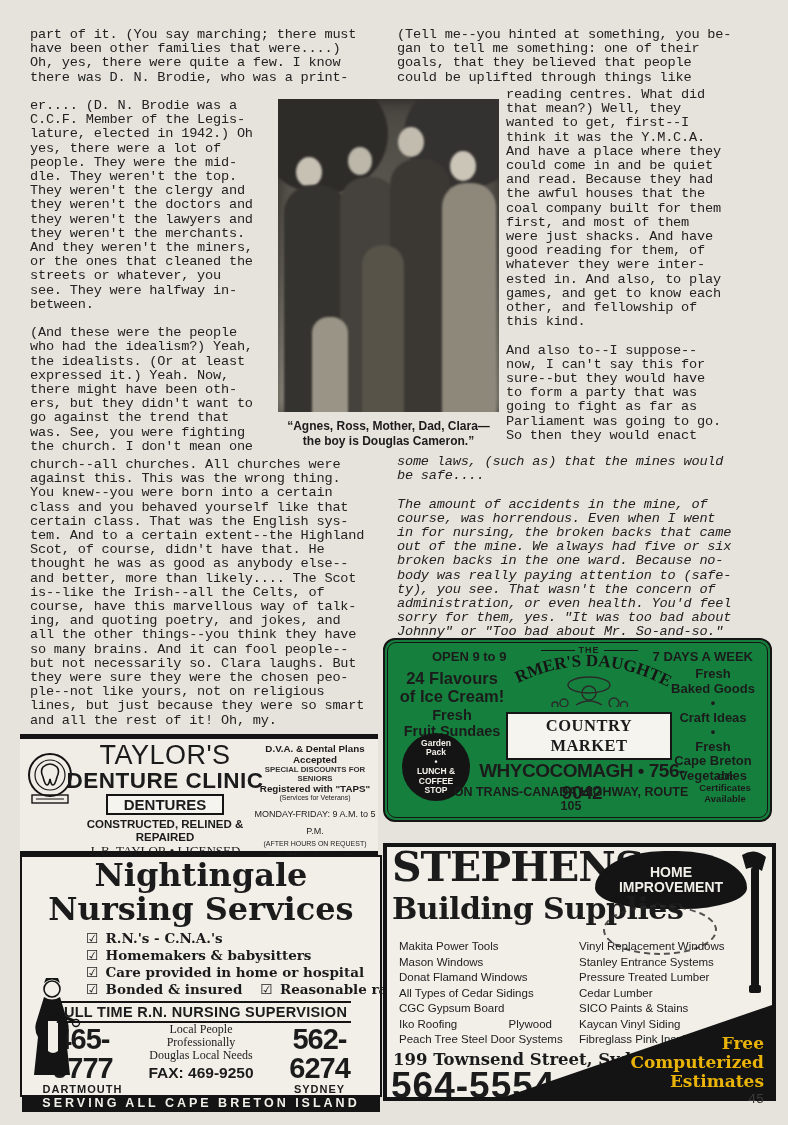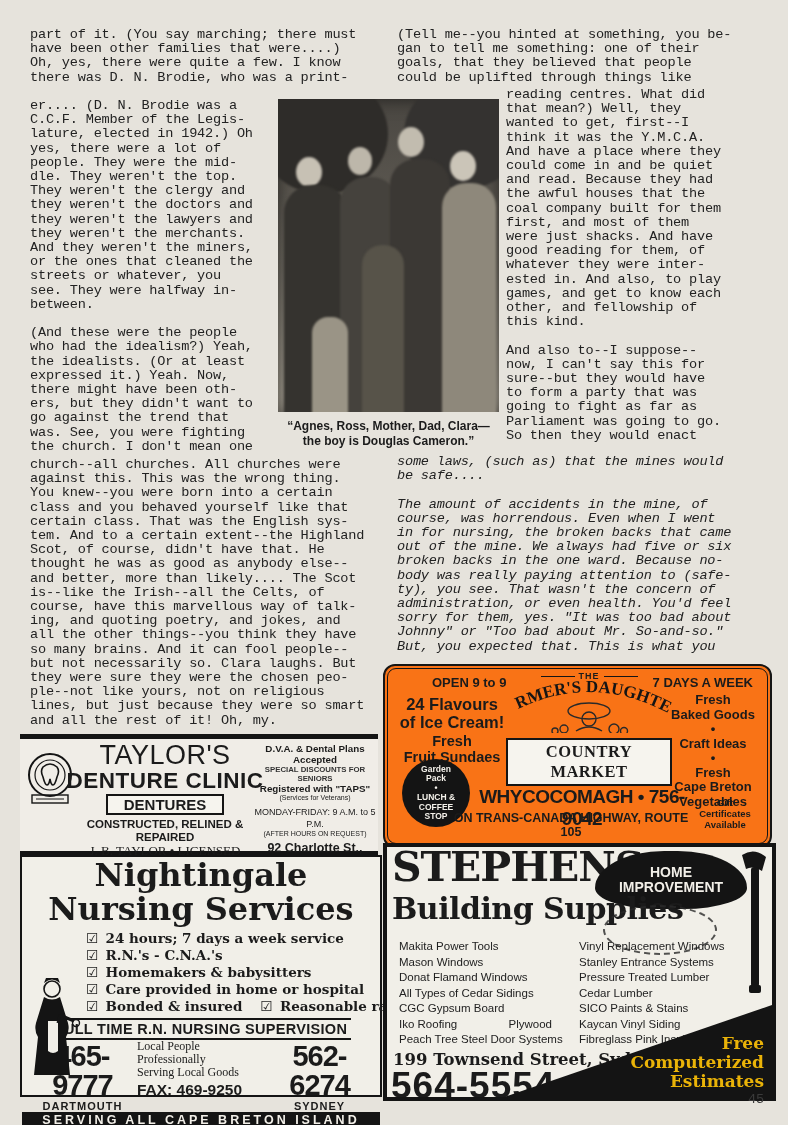--- a/index.html
+++ b/index.html
@@ -9,22 +9,22 @@
   .tw{position:absolute;font-family:"Liberation Mono",monospace;font-size:13.6px;
       line-height:14.2px;white-space:pre;color:#222;letter-spacing:-0.2px;}
   
   .photo{position:absolute;left:278px;top:99px;width:221px;height:313px;
          background:linear-gradient(180deg,#4a4742 0%,#5a564f 30%,#6e6a61 55%,#8a857a 78%,#a39d90 100%);
          box-shadow:inset 0 0 18px rgba(0,0,0,.55);overflow:hidden;}
   .photo .blob{position:absolute;border-radius:50%;filter:blur(1px);}
   .caption{position:absolute;left:274px;top:419px;width:229px;text-align:center;
            font-weight:bold;font-size:12px;line-height:14.5px;white-space:pre;}
   
-  .fd{position:absolute;left:383px;top:664px;width:385px;height:180px;
-      border:2.5px solid #151515;border-radius:12px;background:#f97316;}
+  .fd{position:absolute;left:383px;top:638px;width:385px;height:180px;
+      border:2.5px solid #151515;border-radius:12px;background:#15803d;}
   .fd-in{position:absolute;inset:2px;border:1.5px solid #151515;border-radius:9px;overflow:hidden;}
   .fd-open{position:absolute;left:44px;top:6px;font-weight:bold;font-size:13px;}
   .fd-days{position:absolute;right:14px;top:6px;font-weight:bold;font-size:13px;}
   .fd-promo1{position:absolute;left:8px;top:26px;width:112px;text-align:center;
              font-weight:bold;font-size:16.5px;line-height:18px;white-space:pre;}
   .fd-promo2{position:absolute;left:8px;top:64px;width:112px;text-align:center;
              font-weight:bold;font-size:14.5px;line-height:16px;white-space:pre;}
   .fd-circle{position:absolute;left:14px;top:90px;width:68px;height:68px;border-radius:50%;
              background:#141414;color:#f4f1ea;display:flex;align-items:center;justify-content:center;
              text-align:center;font-weight:bold;font-size:8.5px;line-height:9.5px;white-space:pre;}
@@ -51,41 +51,41 @@
   .ty-name1{font-weight:normal;font-size:27px;line-height:28px;letter-spacing:.5px;}
   .ty-name2{font-weight:bold;font-size:22.5px;line-height:23px;letter-spacing:.5px;}
   .ty-box{display:inline-block;border:2.5px solid #141414;font-weight:bold;font-size:15px;
           padding:0 16px;margin:2px 0 3px 0;background:#f6f4ee;}
   .ty-l1{font-weight:bold;font-size:11.5px;line-height:13px;}
   .ty-l2{font-family:"Liberation Serif",serif;font-weight:normal;font-size:13px;line-height:14px;}
   .ty-right{position:absolute;right:0;top:4px;width:126px;text-align:center;}
   .ty-r-b10{font-weight:bold;font-size:9.8px;line-height:11px;}
   .ty-r-s8{font-size:7.8px;line-height:9px;font-weight:bold;color:#333;}
   .ty-r-s7{font-size:7px;line-height:8.5px;}
-  .ty-r-m9{font-size:9px;line-height:12px;margin-top:3px;}
+  .ty-r-m9{font-size:9px;line-height:17px;margin-top:3px;}
   .ty-addr{font-weight:bold;font-size:12.5px;line-height:14px;margin-top:3px;}
   .ty-phone{font-weight:bold;font-size:16px;line-height:17px;}
   
   .ng{position:absolute;left:20px;top:855px;width:358px;height:238px;border:2px solid #141414;
       background:#f1efe8;display:flex;flex-direction:column;}
   .ng-t1{text-align:center;font-family:"DejaVu Serif",serif;font-weight:bold;
          font-size:32px;line-height:34px;margin-top:1px;}
   .ng-t2{text-align:center;font-family:"DejaVu Serif",serif;font-weight:bold;
          font-size:32px;line-height:34px;}
   .ng-list{margin:4px 0 0 64px;font-family:"DejaVu Serif",serif;font-weight:bold;
            font-size:13.5px;line-height:17px;}
   .ng-row{white-space:nowrap;}
   .ng-check{font-family:"DejaVu Sans",sans-serif;font-size:14px;margin-right:7px;}
   .ng-gap{display:inline-block;width:18px;}
   .ng-sup{align-self:center;font-weight:bold;font-size:14.5px;letter-spacing:.3px;
           border-top:2px solid #141414;border-bottom:2.5px solid #141414;padding:1px 4px;margin-top:3px;}
   .ng-phones{display:flex;align-items:flex-start;justify-content:space-between;padding:2px 6px 0 6px;}
   .ng-bigphone{font-weight:bold;font-size:29px;line-height:29px;letter-spacing:-1px;text-align:center;}
   .ng-city{font-weight:bold;font-size:11px;letter-spacing:1px;text-align:center;line-height:12px;}
-  .ng-mid{text-align:left;margin-top:-2px;}
+  .ng-mid{text-align:center;margin-top:-2px;}
   .ng-tag{font-family:"Liberation Serif",serif;font-size:12px;line-height:13px;}
   .ng-fax{font-weight:bold;font-size:15.5px;margin-top:2px;}
   .ng-banner{margin-top:auto;background:#141414;color:#f2efe8;text-align:center;
              font-weight:bold;font-size:12.5px;letter-spacing:3px;line-height:17px;}
   .ng-nurse{position:absolute;left:4px;top:118px;}
   
   .st{position:absolute;left:383px;top:843px;width:385px;height:250px;border:4px solid #141414;
       background:#f1efe8;overflow:hidden;}
   .st-name{position:absolute;left:5px;top:-4px;font-family:"DejaVu Serif",serif;font-weight:bold;
            font-size:41px;letter-spacing:-1px;}
@@ -307,44 +307,41 @@
       <div class="ty-addr">92 Charlotte St., Sydney</div>
       <div class="ty-phone">564-9111</div>
     </div>
   </div>
 
   <div class="ng">
     <div class="ng-t1">Nightingale</div>
     <div class="ng-t2">Nursing Services</div>
     <div class="ng-list">
       <div class="ng-row">
-        <span class="ng-check">☑</span><span>24 hours; 7 days a week service</span>
-      </div>
-      <div class="ng-row">
         <span class="ng-check">☑</span><span>R.N.'s - C.N.A.'s</span>
       </div>
       <div class="ng-row">
         <span class="ng-check">☑</span><span>Homemakers &amp; babysitters</span>
       </div>
       <div class="ng-row">
         <span class="ng-check">☑</span><span>Care provided in home or hospital</span>
       </div>
       <div class="ng-row">
         <span class="ng-check">☑</span><span>Bonded &amp; insured</span><span class="ng-gap"></span><span class="ng-check">☑</span><span>Reasonable rates</span>
       </div>
     </div>
     <div class="ng-sup">FULL TIME R.N. NURSING SUPERVISION</div>
     <div class="ng-phones">
       <div>
         <div class="ng-bigphone">465-9777</div>
         <div class="ng-city">DARTMOUTH</div>
       </div>
       <div class="ng-mid">
         <div class="ng-tag">Local People Professionally</div>
-        <div class="ng-tag">Serving Local Goods</div>
+        <div class="ng-tag">Douglas Local Needs</div>
         <div class="ng-fax">FAX: 469-9250</div>
       </div>
       <div>
         <div class="ng-bigphone">562-6274</div>
         <div class="ng-city">SYDNEY</div>
       </div>
     </div>
     <div class="ng-banner">SERVING ALL CAPE BRETON ISLAND</div>
     <svg class="ng-nurse" width="58" height="108" viewBox="0 0 58 108">
       <circle cx="26" cy="14" r="8" fill="none" stroke="#141414" stroke-width="1.6"></circle>

